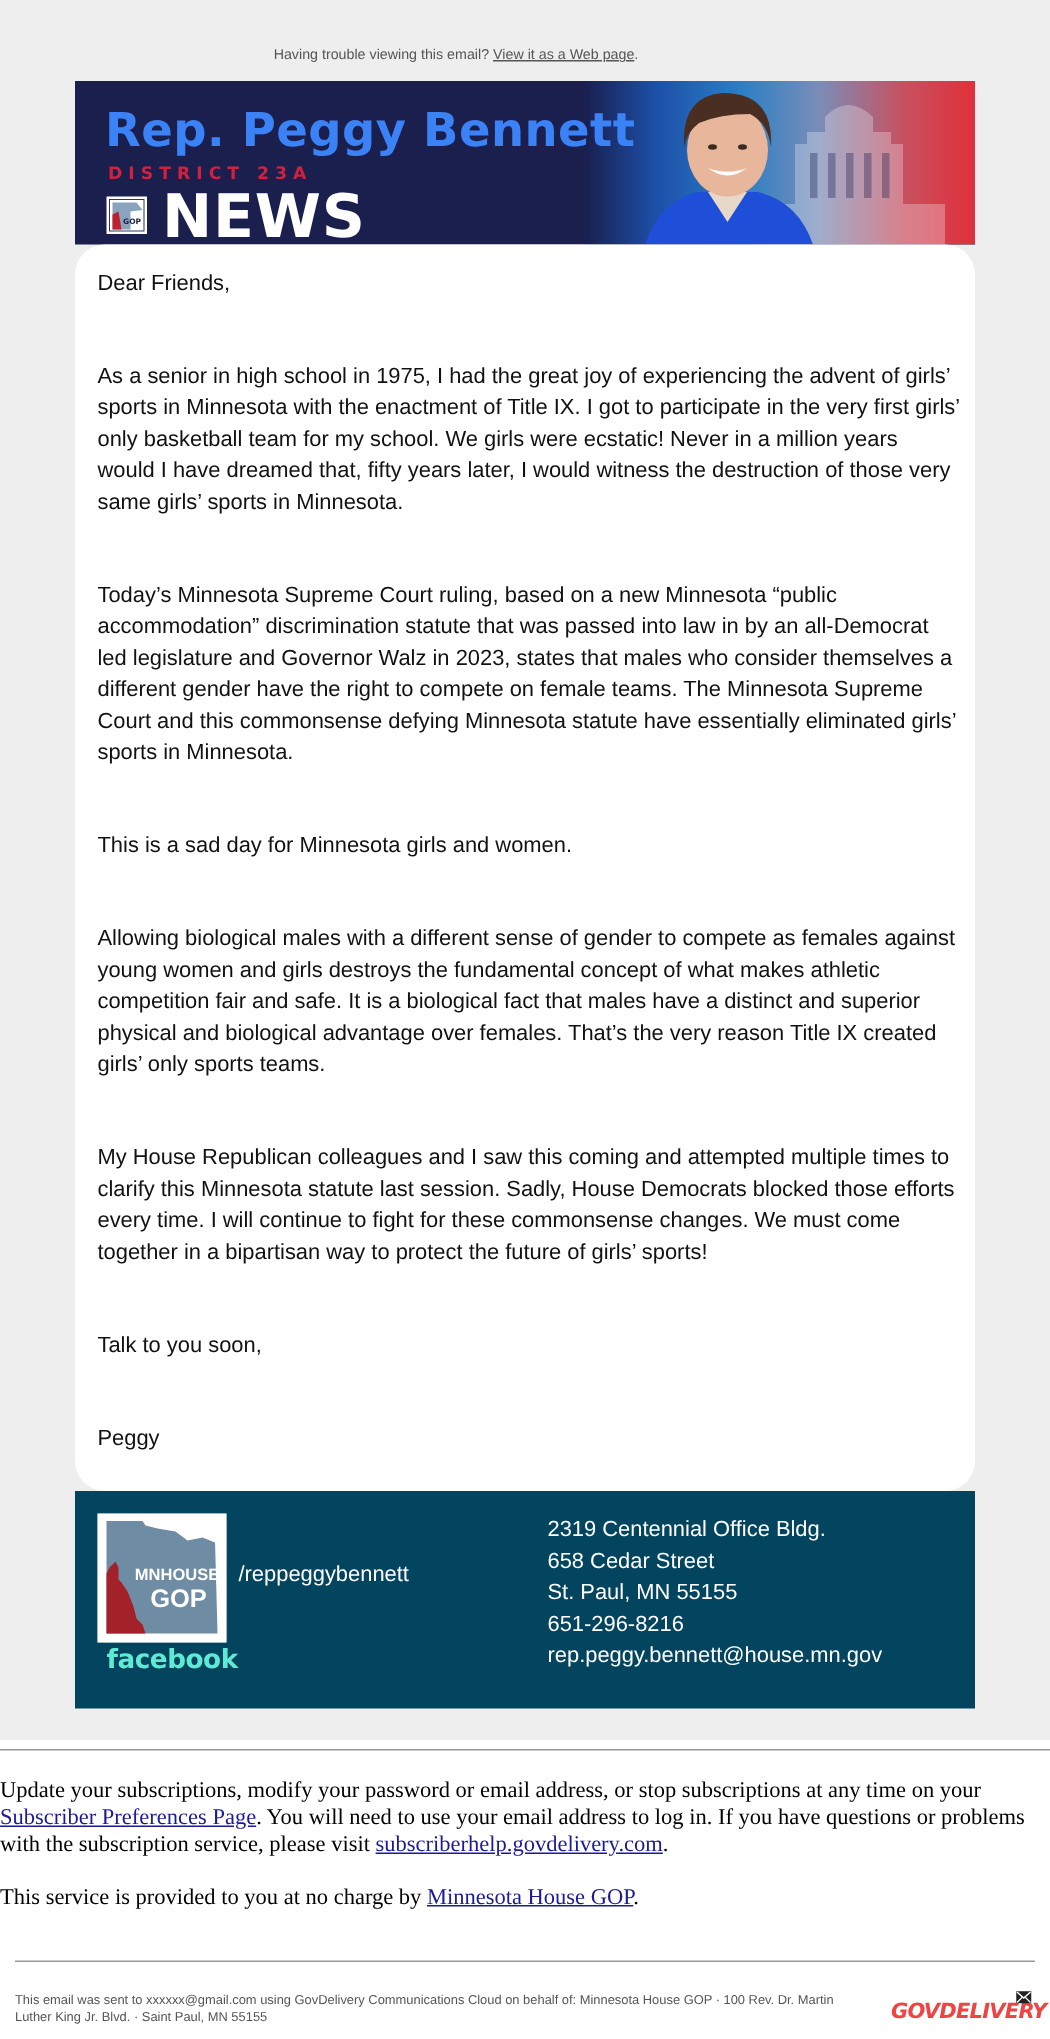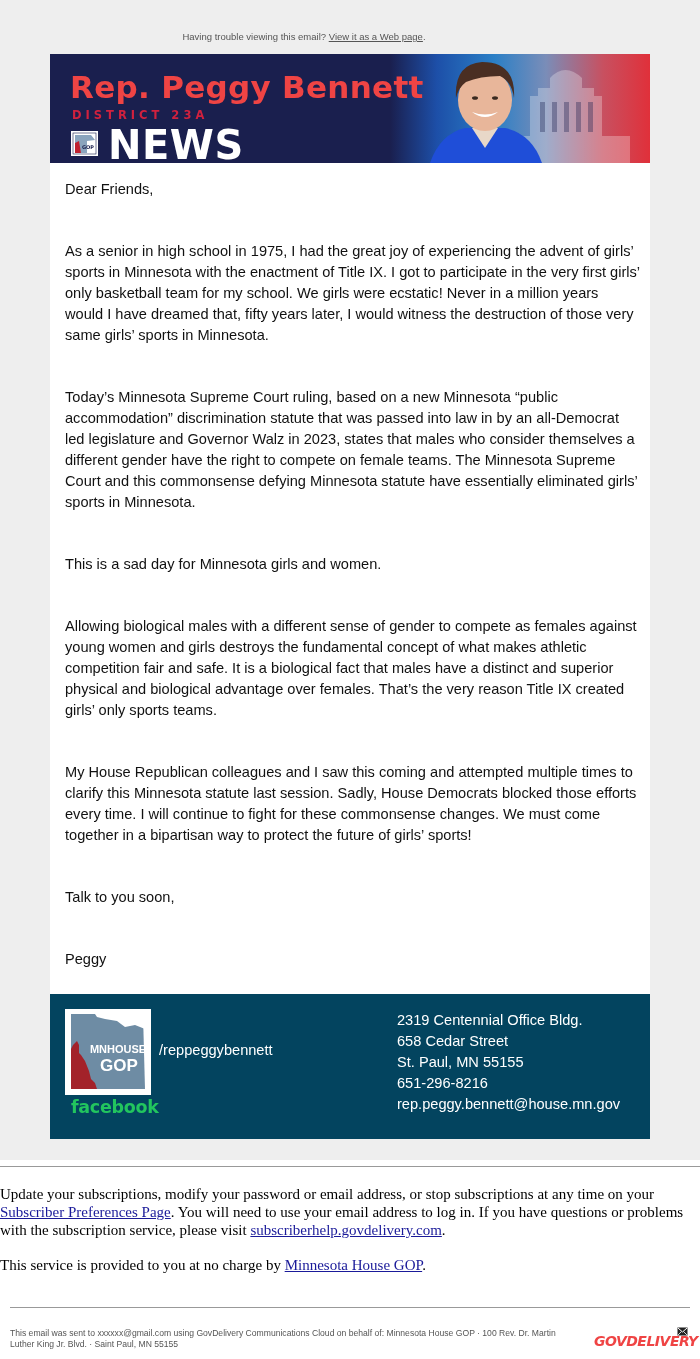--- a/index.html
+++ b/index.html
@@ -40,21 +40,21 @@
       background: linear-gradient(90deg, #1a1f4e 0%, #1d4fa8 18%, #2a7fc6 40%, #7a8db8 60%, #c85060 82%, #e0303a 100%);
     }
     .capitol {
       position: absolute; left: 440px; top: 6px; width: 150px; height: 103px;
     }
     .portrait {
       position: absolute; left: 370px; top: 0; width: 130px; height: 109px;
     }
     .banner-title {
       position: absolute; left: 20px; top: 15px;
-      font-size: 31px; font-weight: bold; color: #ef4444;
+      font-size: 31px; font-weight: bold; color: #3b82f6;
       letter-spacing: 0.3px;
       font-family: "DejaVu Sans", sans-serif;
     }
     .banner-district {
       position: absolute; left: 22px; top: 54px;
       font-size: 11.5px; font-weight: bold; color: #d0213e;
       letter-spacing: 4px;
       font-family: "DejaVu Sans", sans-serif;
     }
     .banner-news {
@@ -68,20 +68,21 @@
       width: 27px; height: 25px;
       background: #ffffff;
     }
 
     
     .content {
       position: absolute;
       left: 50px; top: 163px;
       width: 600px; height: 831px;
       background: #ffffff;
+      border-radius: 20px;
     }
     .content p {
       position: absolute;
       left: 15px; width: 575px;
       margin: 0;
       font-size: 14.6px;
       line-height: 21px;
       color: #111111;
     }
 
@@ -92,33 +93,33 @@
       width: 600px; height: 145px;
       background: #03445f;
     }
     .fb-logo {
       position: absolute; left: 15px; top: 15px;
       width: 86px; height: 86px;
       background: #ffffff;
     }
     .fb-word {
       position: absolute; left: 21px; top: 103px;
-      color: #22c55e; font-weight: bold; font-size: 17.5px;
+      color: #5eead4; font-weight: bold; font-size: 17.5px;
       font-family: "DejaVu Sans", sans-serif;
       letter-spacing: -0.3px;
     }
     .fb-handle {
       position: absolute; left: 109px; top: 48px;
       color: #ffffff; font-size: 14.6px;
     }
     .address {
       position: absolute; left: 315px; top: 16px;
       color: #ffffff; font-size: 14.6px; line-height: 21px;
     }
-    .address div { white-space: nowrap; margin-left: 32px; }
+    .address div { white-space: nowrap; }
 
     
     .rule1 {
       position: absolute; left: 0; top: 1166px; width: 700px; height: 0;
       border-top: 1px solid #999999;
     }
     .sub-text {
       position: absolute; left: 0; top: 1185px; width: 700px;
       font-family: "Liberation Serif", serif;
       font-size: 15px; line-height: 18px; color: #000000;

